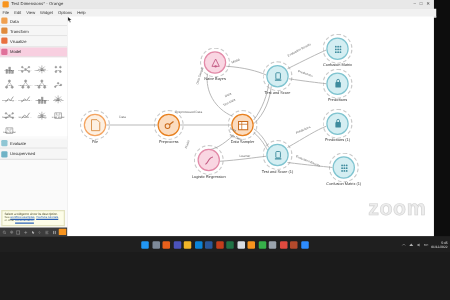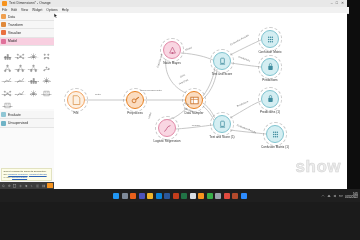--- a/index.html
+++ b/index.html
@@ -581,21 +581,21 @@
           <div class="edge-lbl" style="left: 142px; top: 113px; transform: translate(-50%, -50%) rotate(0deg);">Learner</div>
           <div class="edge-lbl" style="left: 189px; top: 92px; transform: translate(-50%, -50%) rotate(-24deg);">Predictions</div>
           <div class="edge-lbl" style="left: 192px; top: 117px; transform: translate(-50%, -50%) rotate(22deg);">Evaluation Results</div>
           <div class="edge-lbl" style="left: 97px; top: 103px; transform: translate(-50%, -50%) rotate(-70deg);">Model</div>
         </div>
 
       <svg class="cursor" viewBox="0 0 10 14">
         <path d="M0.5,0.5 L0.5,10 L3,7.6 L4.8,11.8 L6.4,11.1 L4.6,7.1 L8,7 Z" fill="#1a1a1a" stroke="#fff" stroke-width="0.5"></path>
       </svg>
 
-      <div class="watermark">show</div>
+      <div class="watermark">zoom</div>
     </div>
 
   </div>
 
   <div class="taskbar">
     <div class="tb-center" id="tb-center">
         <div class="tb-ico" style="background: rgb(33, 150, 243);"></div>
         <div class="tb-ico" style="background: rgb(126, 138, 153);"></div>
         <div class="tb-ico" style="background: rgb(232, 96, 28);"></div>
         <div class="tb-ico" style="background: rgb(75, 83, 188);"></div>

